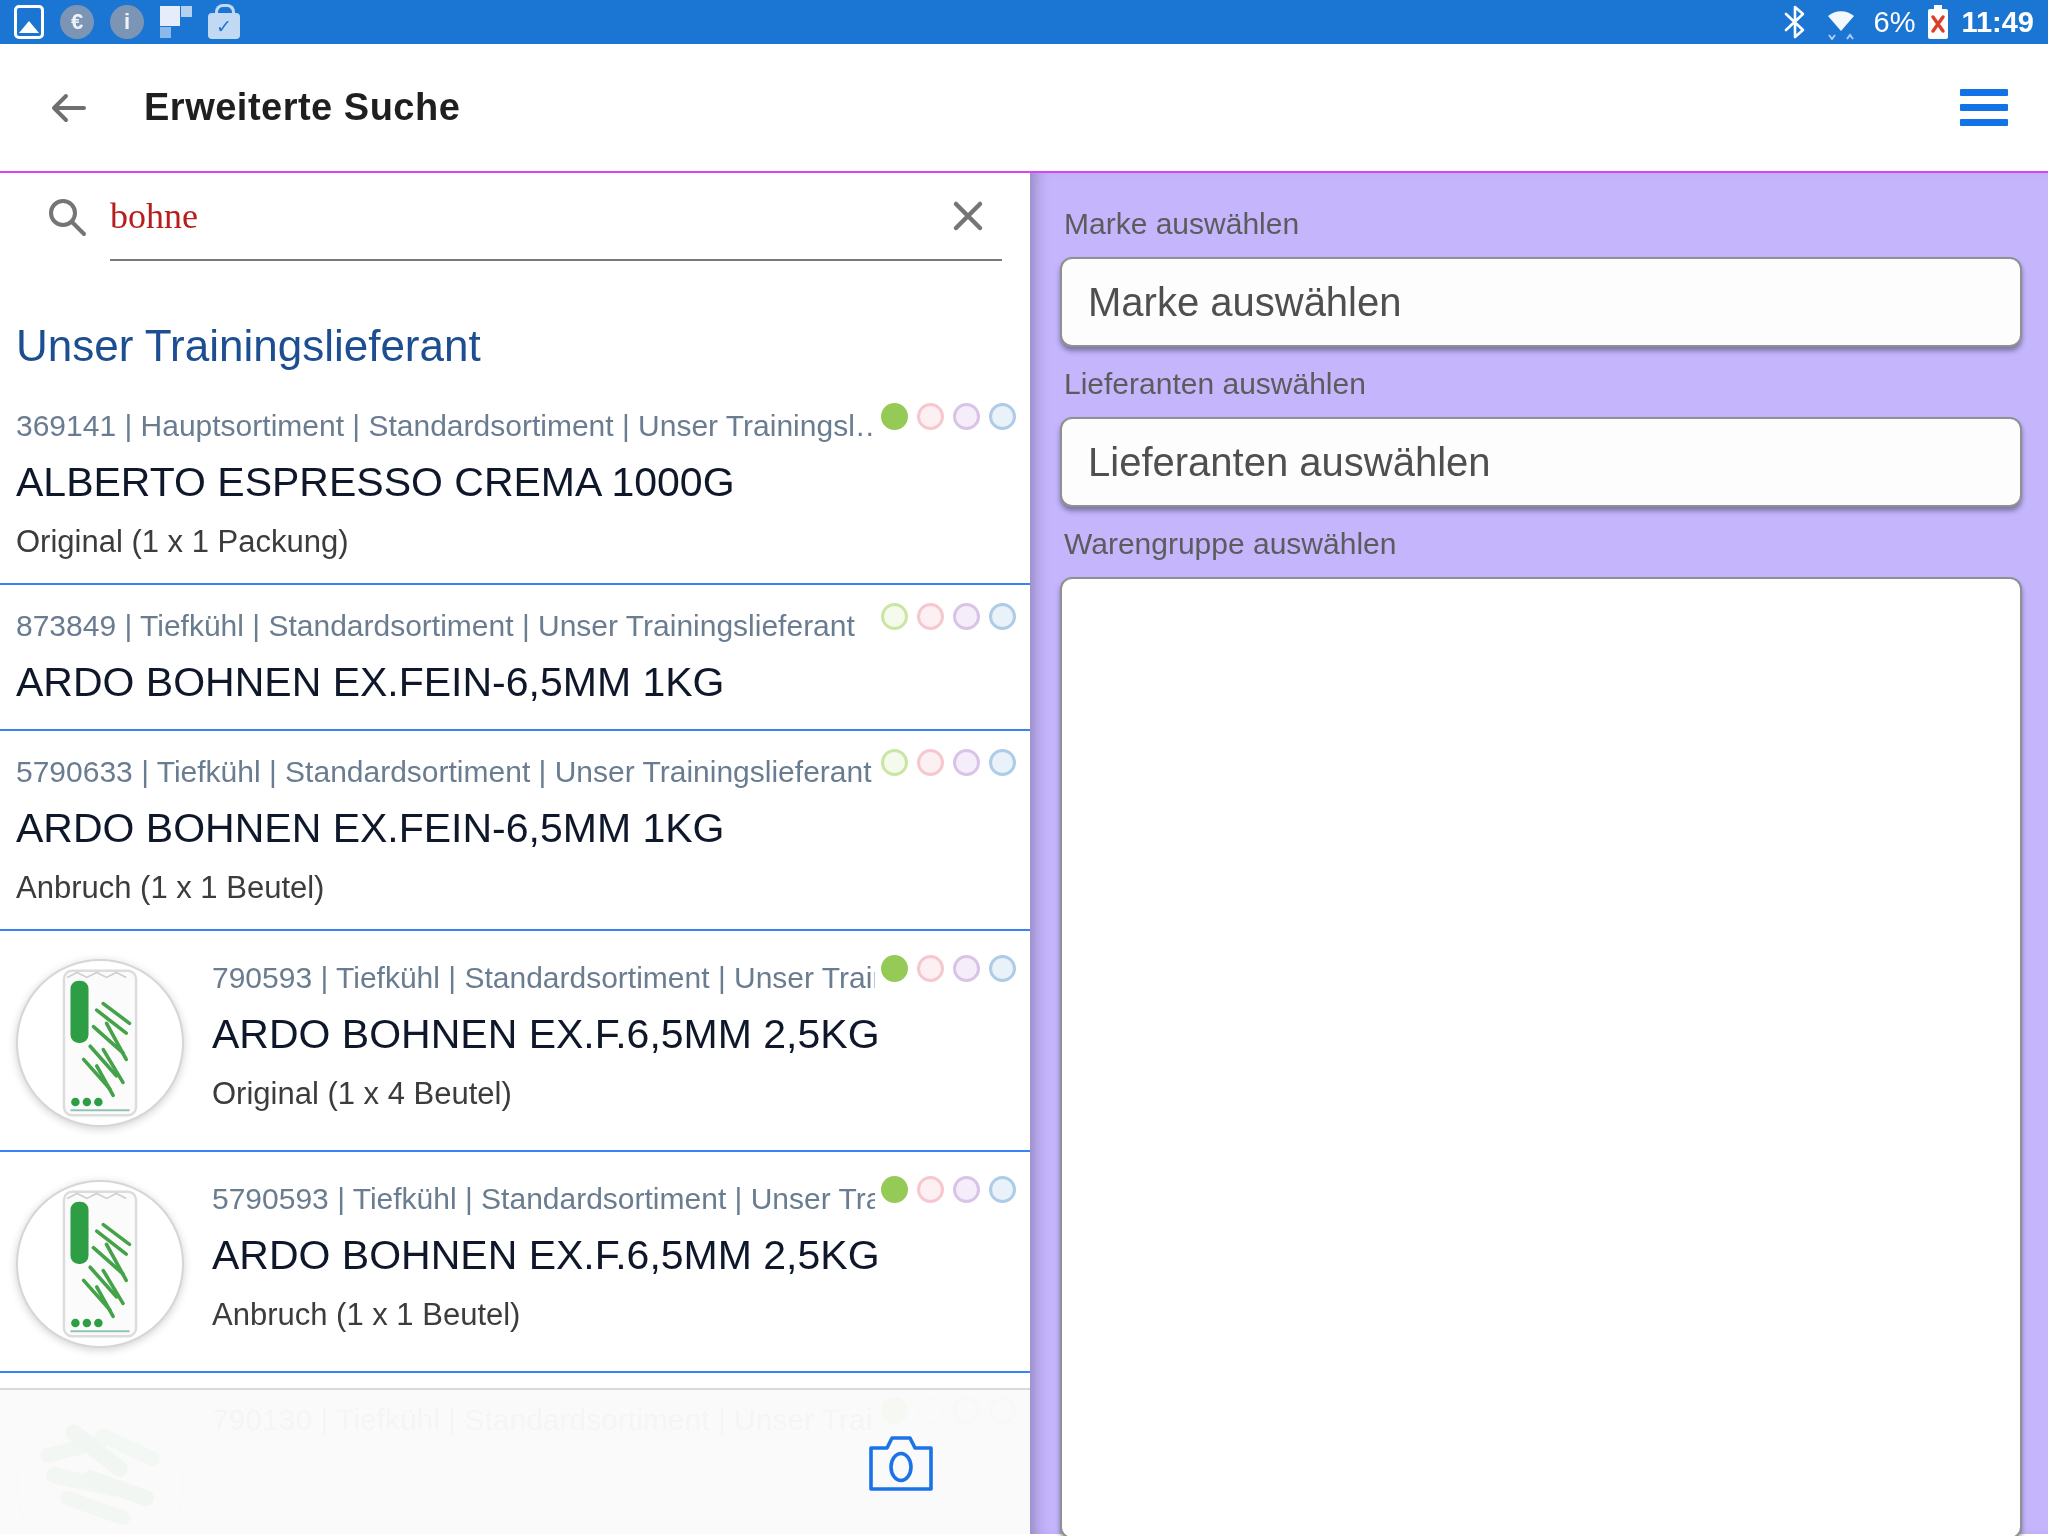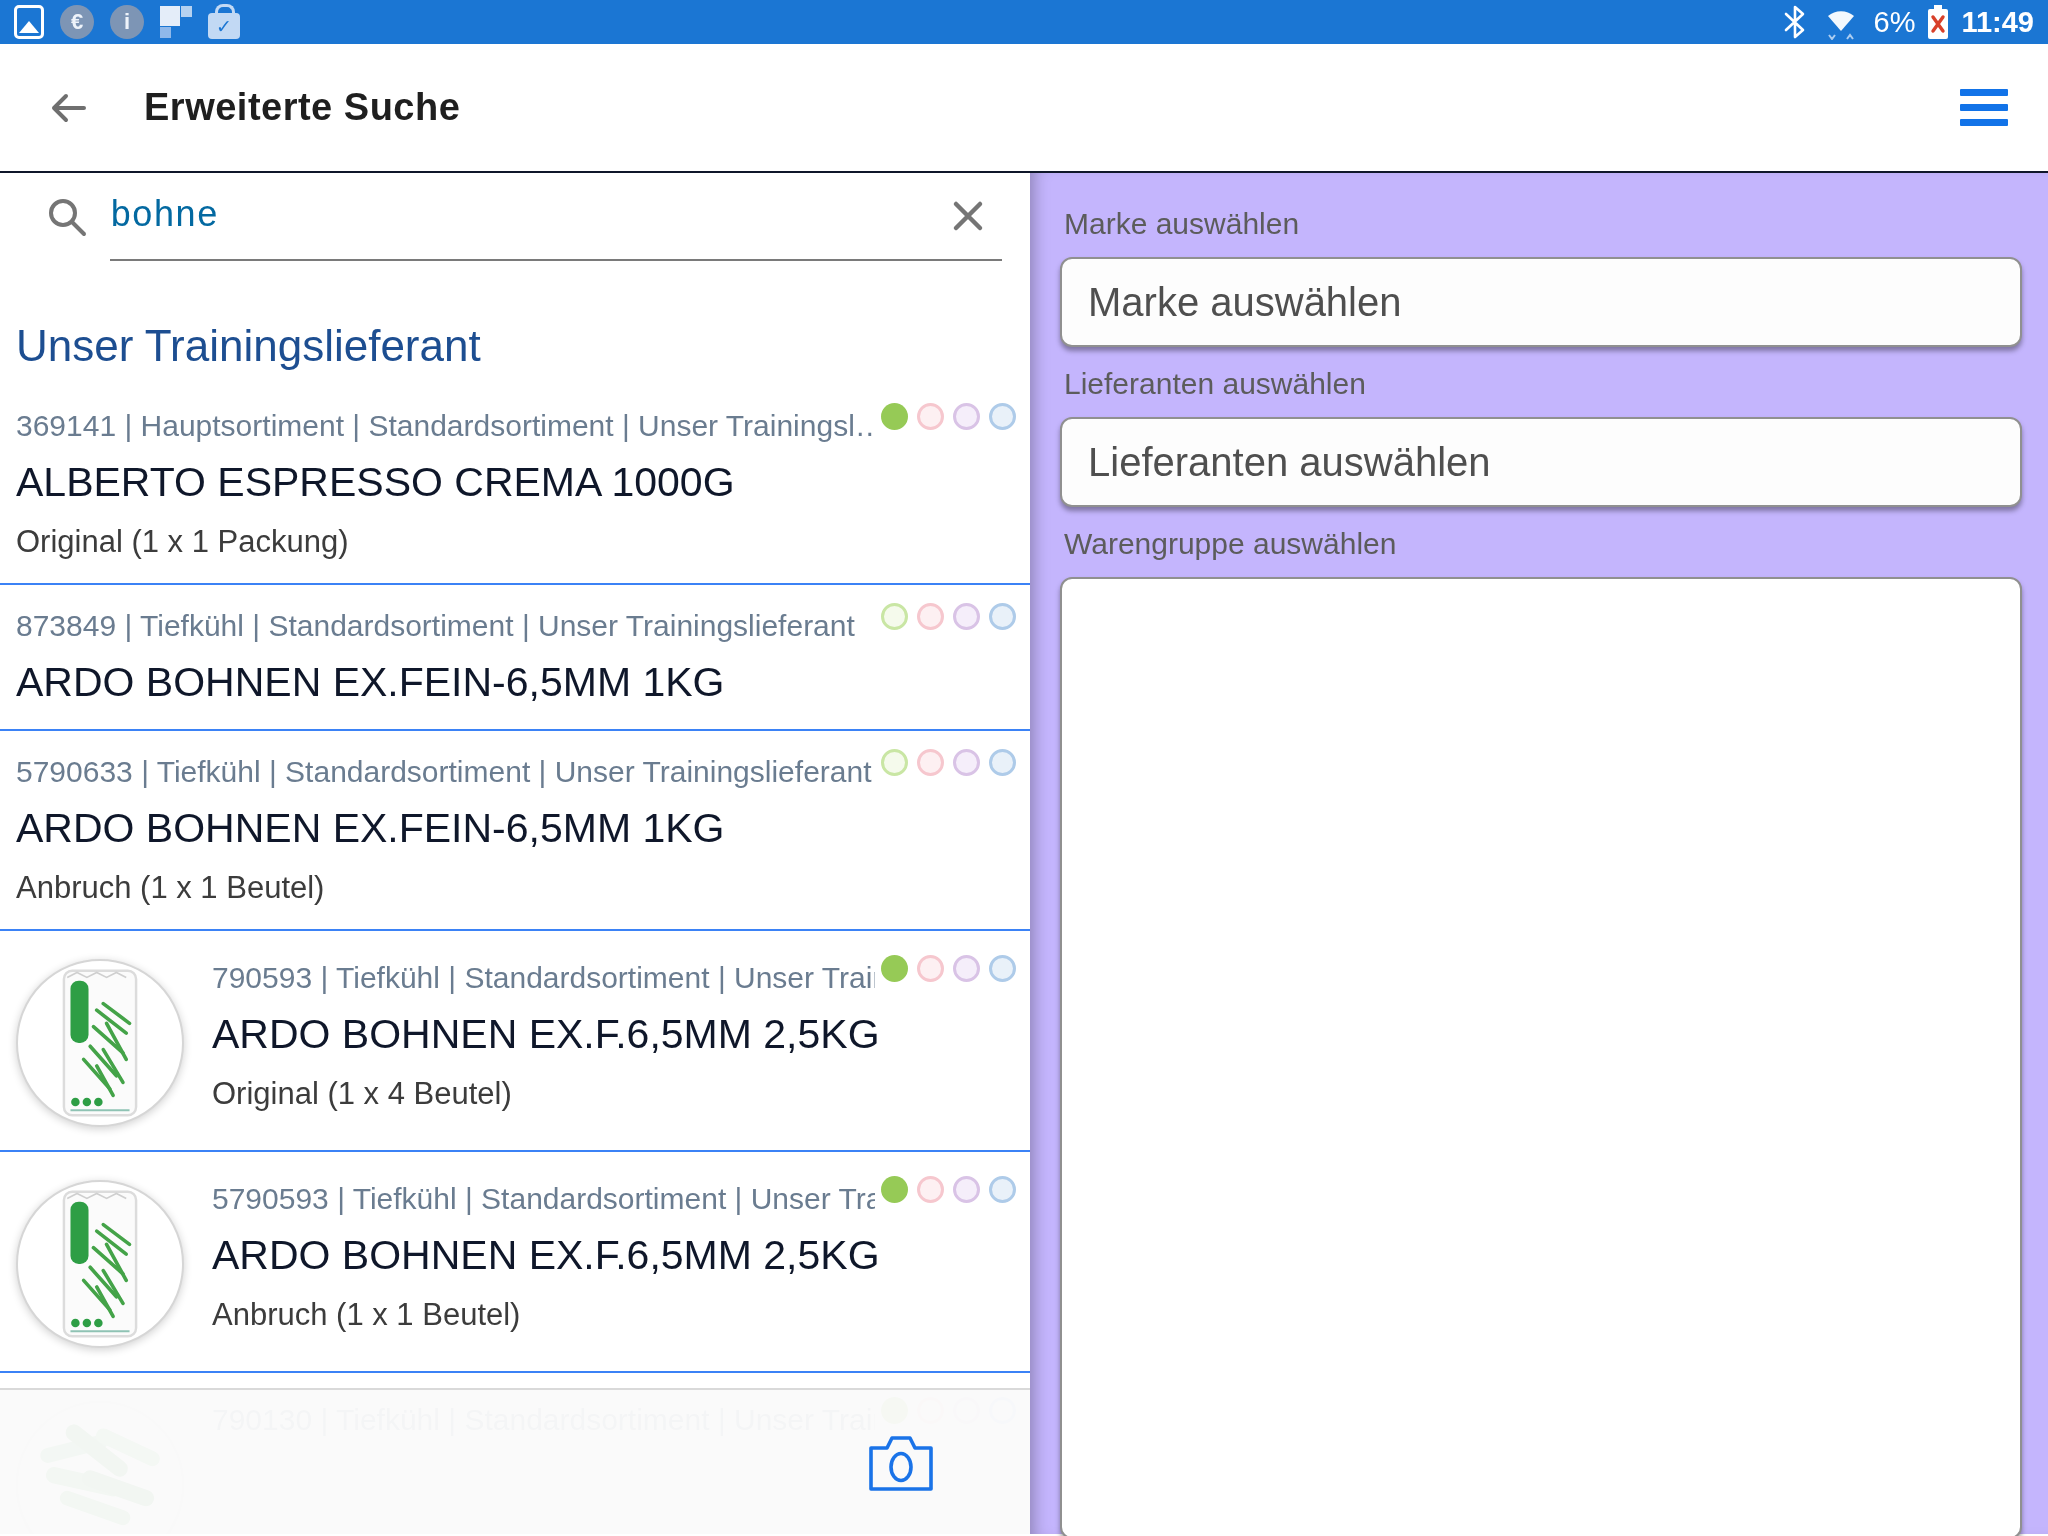--- a/index.html
+++ b/index.html
@@ -24,40 +24,40 @@
   .sb-flip .f2 { left:21px; top:0; width:11px; height:11px; background:#b5d1f0; }
   .sb-flip .f3 { left:0; top:21px; width:11px; height:11px; background:#8fb8ea; }
   .sb-bag { width:32px; height:26px; background:#c2d9f4; border-radius:4px; position:relative;
             margin-top:8px; display:flex; align-items:center; justify-content:center; }
   .sb-bag:before { content:""; position:absolute; top:-9px; left:7px; width:14px; height:12px;
                    border:3px solid #c2d9f4; border-bottom:none; border-radius:8px 8px 0 0; }
   .sb-bag span { color:#1b76d3; font-weight:bold; font-size:19px; }
   .sb-time { font-weight:bold; }
 
   
-  .appbar { height:129px; background:#fff; border-bottom:2px solid #0f172a;
+  .appbar { height:129px; background:#fff; border-bottom:2px solid #d946ef;
             display:flex; align-items:center; padding:0 40px; }
   .back-btn { width:56px; height:56px; display:flex; align-items:center; justify-content:center; cursor:pointer; }
   .appbar-title { font-size:38px; font-weight:bold; color:#1f1f1f; margin-left:48px; letter-spacing:0.5px; }
   .menu-btn { margin-left:auto; width:48px; display:flex; flex-direction:column; gap:8px; cursor:pointer; }
   .menu-btn i { display:block; height:7px; background:#1273e8; border-radius:1px; }
 
   
   .content { display:flex; height:1361px; }
   .left-panel { width:1030px; position:relative; background:#fff; overflow:hidden; }
   .right-panel { flex:1; background:#c4b5fd; padding:24px 26px 26px 30px;
                  box-shadow:inset 14px 0 16px -10px rgba(0,0,0,0.28); }
 
   
   .search-row { height:88px; display:flex; align-items:center; padding-left:44px; }
   .search-icon { flex-shrink:0; margin-right:20px; }
   .search-field { flex:1; height:100%; display:flex; align-items:center;
                   border-bottom:2px solid #7a7a7a; margin-right:28px; }
-  .search-field input { flex:1; border:none; outline:none; font-size:36px; color:#0369a1;
-                        font-family:Liberation Mono, monospace; background:transparent; }
+  .search-field input { flex:1; border:none; outline:none; font-size:36px; color:#b91c1c;
+                        font-family:Liberation Serif, serif; background:transparent; }
   .clear-btn { flex-shrink:0; margin-right:14px; cursor:pointer; }
 
   
   .supplier-link { color:#1d4e91; font-size:44px; font-weight:500; margin:60px 16px 14px 16px; cursor:pointer; }
   .rows { }
   .row { padding:24px 14px 23px 16px; border-bottom:2px solid #3b82f6; }
   .meta-line { display:flex; align-items:flex-start; }
   .meta { flex:1; min-width:0; color:#6a7c90; font-size:30px; white-space:nowrap; overflow:hidden; }
   .dots { display:flex; gap:9px; margin-left:6px; margin-top:-6px; flex-shrink:0; }
   .dot { width:27px; height:27px; border-radius:50%; }

